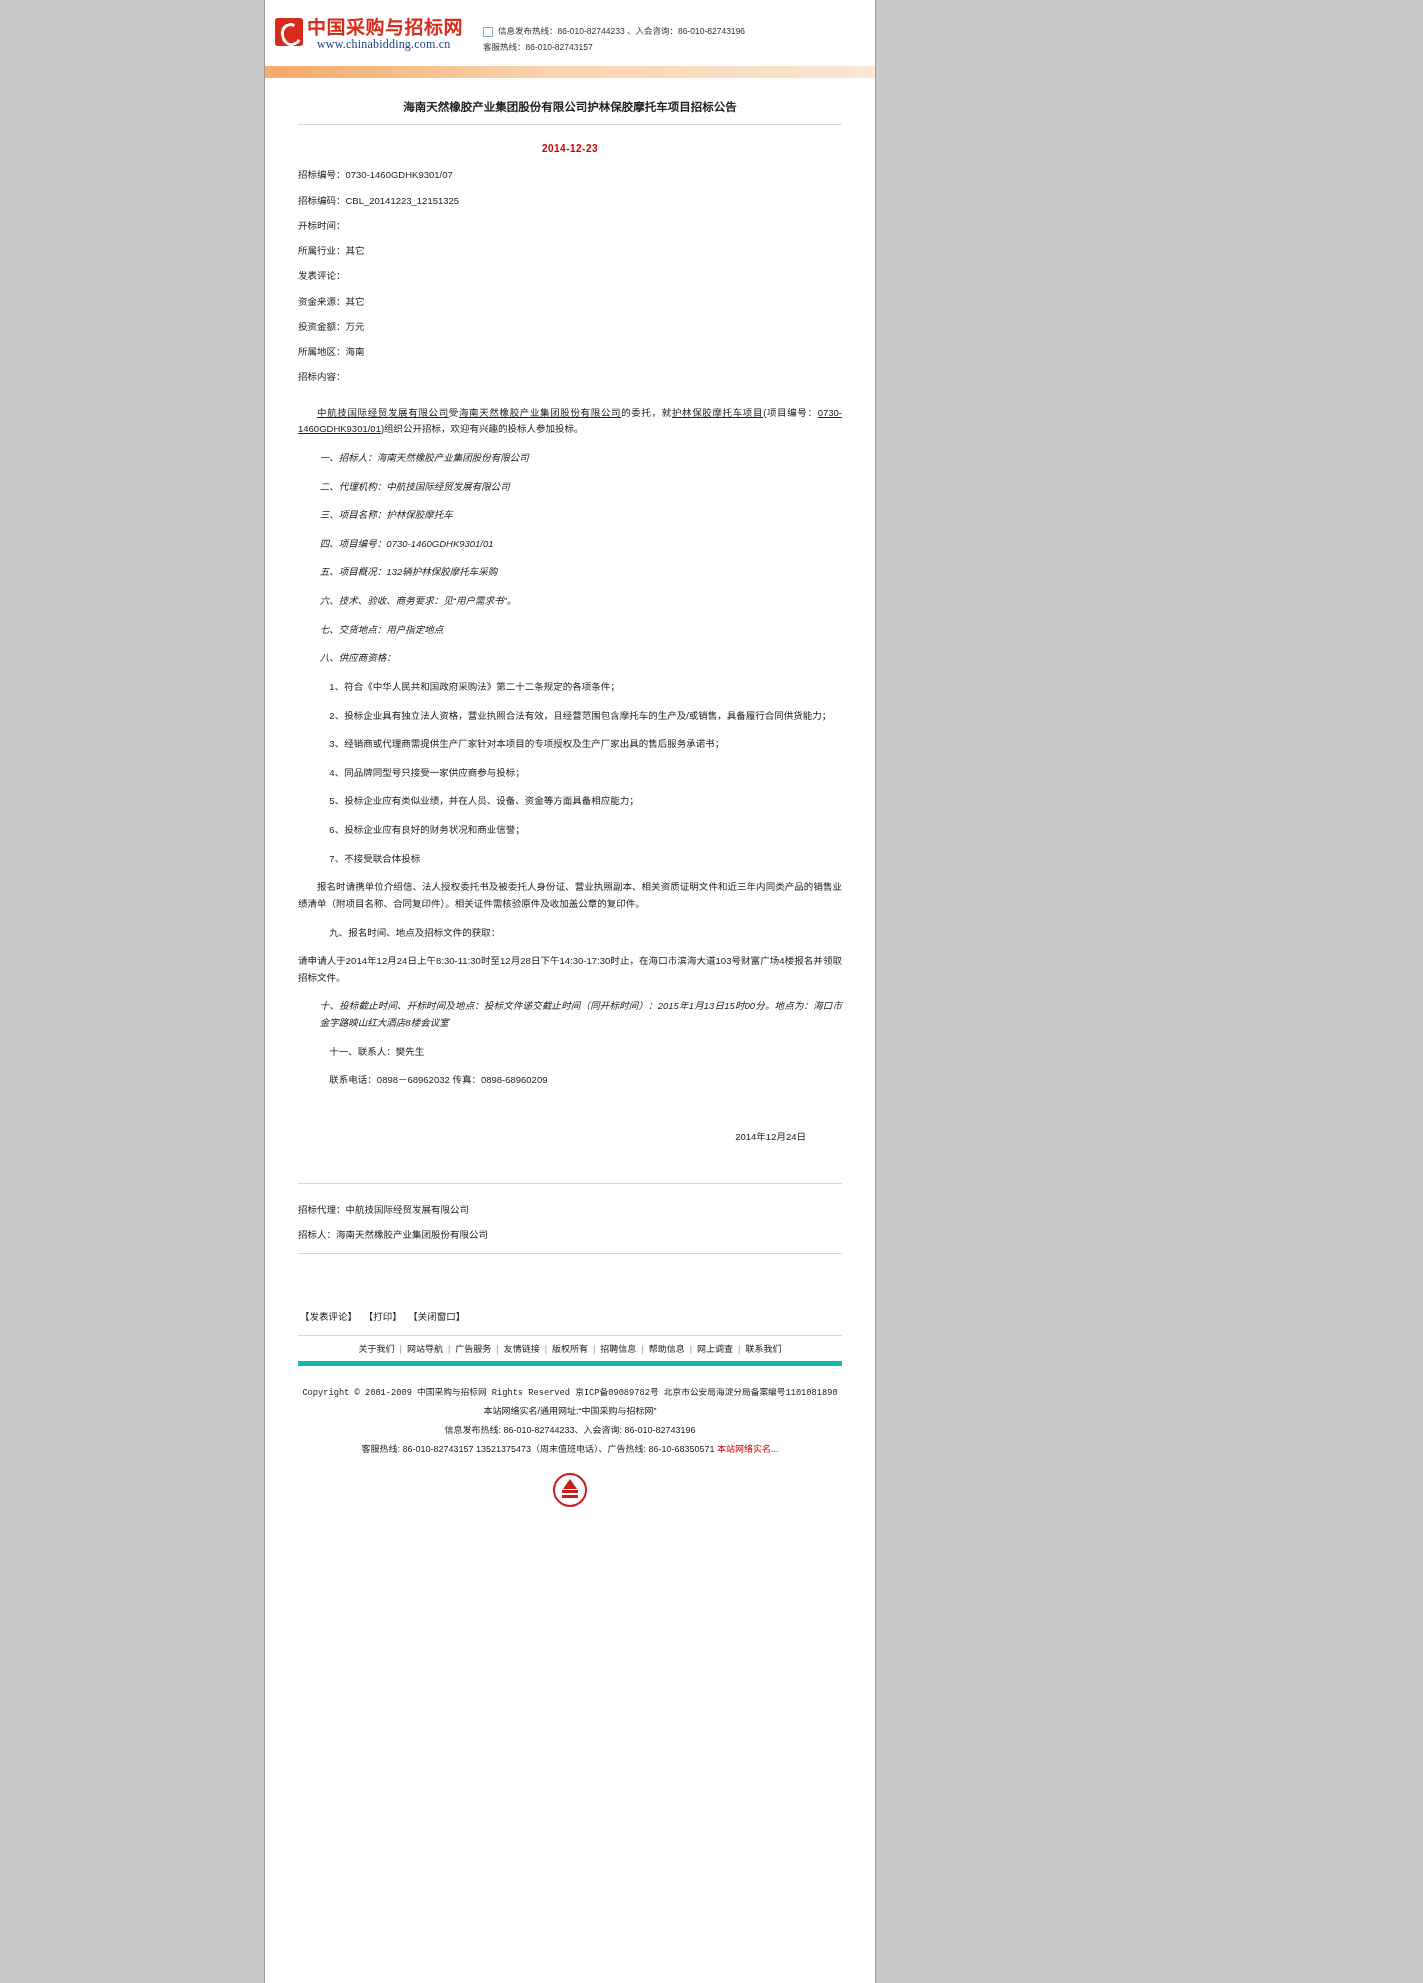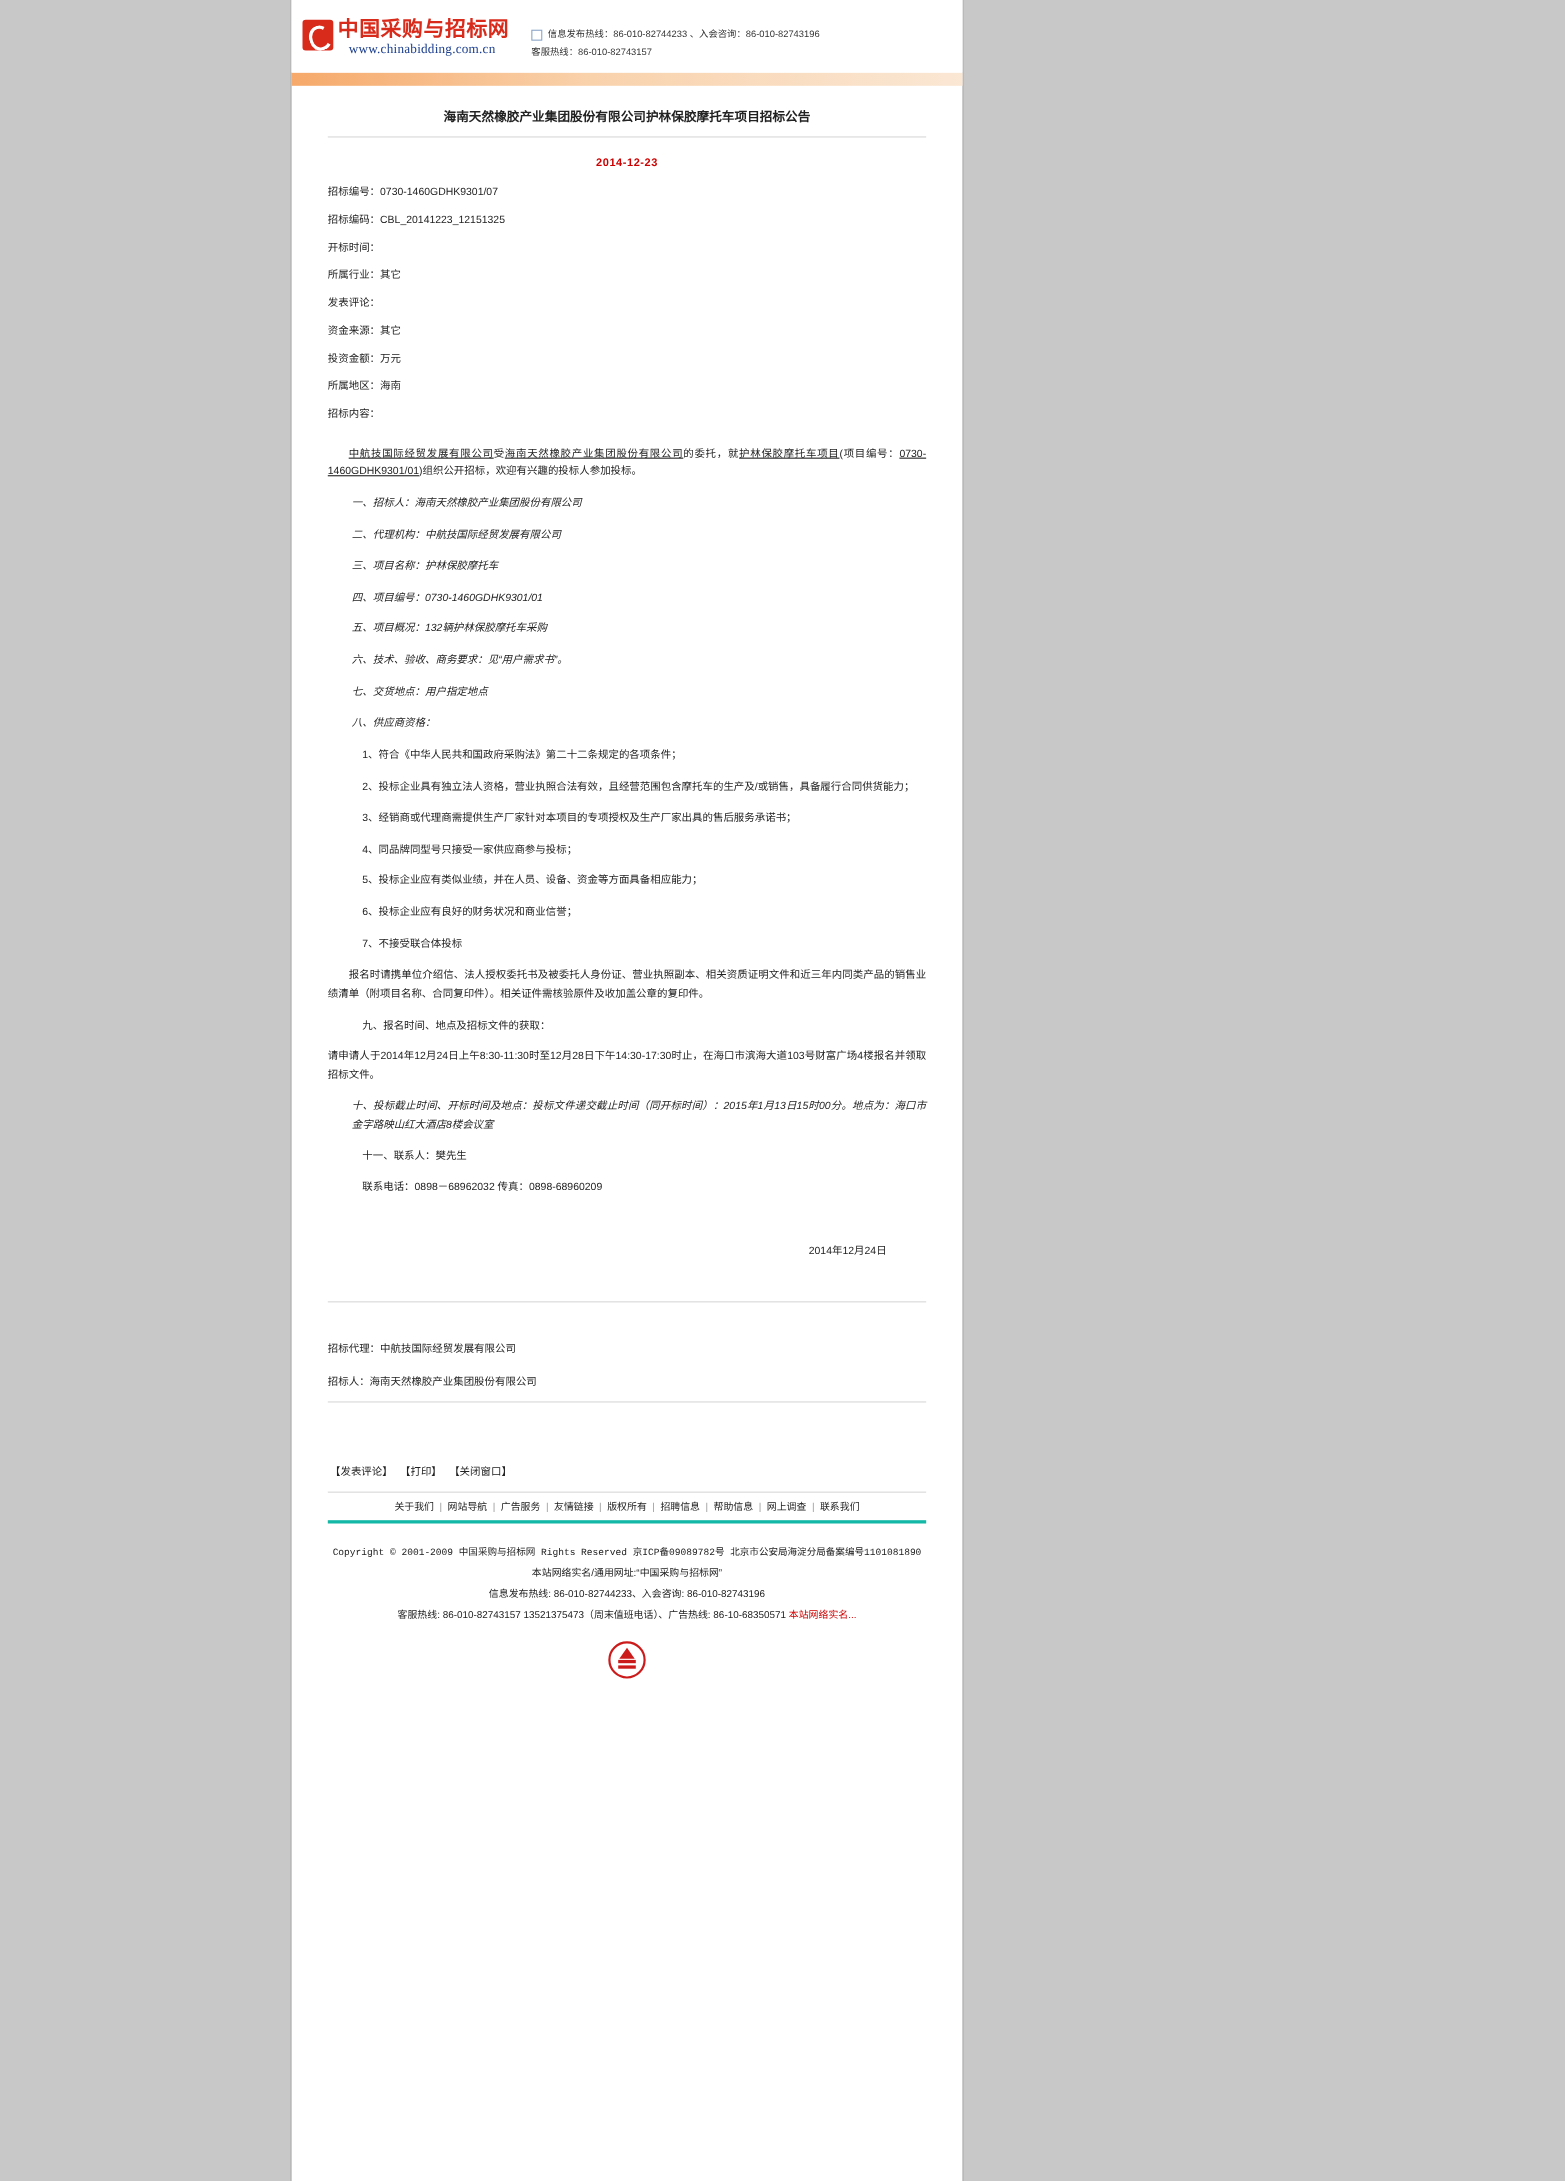--- a/index.html
+++ b/index.html
@@ -138,38 +138,38 @@
     color: #222;
     margin: 40px 0 0 0;
     padding-right: 36px;
   }
   .foot-meta {
     border-top: 1px solid #d8d8d8;
     margin-top: 40px;
     padding-top: 18px;
   }
   .foot-meta p {
-    margin: 16px 0 11px 0;
+    margin: 0 0 11px 0;
     font-size: 9.5px;
     color: #222;
   }
   .rule {
     border-top: 1px solid #d8d8d8;
     margin-top: 12px;
   }
   .actions {
     text-align: left;
     font-size: 9.5px;
     color: #222;
     padding: 55px 0 12px 0;
   }
   .actions span { margin: 0 2px; cursor: pointer; }
   .navbar {
     border-top: 1px solid #d8d8d8;
-    border-bottom: 3px solid #14b8a6;
+    border-bottom: 5px solid #14b8a6;
     text-align: center;
     font-size: 9px;
     color: #222;
     padding: 6px 0;
   }
   .navbar a {
     color: #222;
     text-decoration: none;
     padding: 0 5px;
   }

